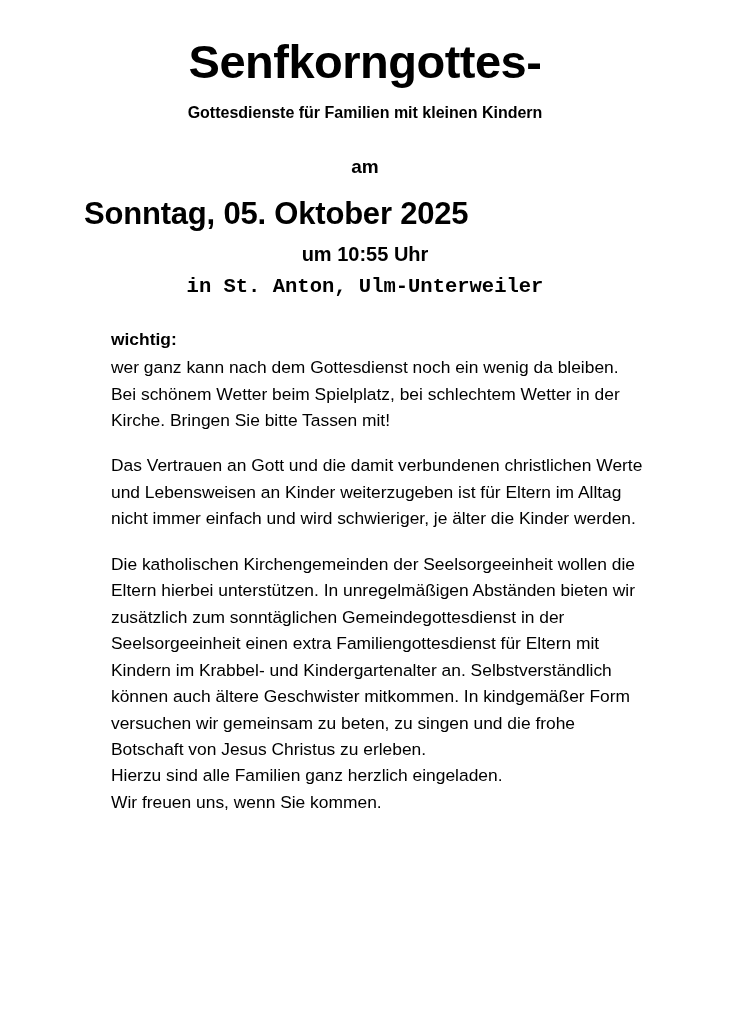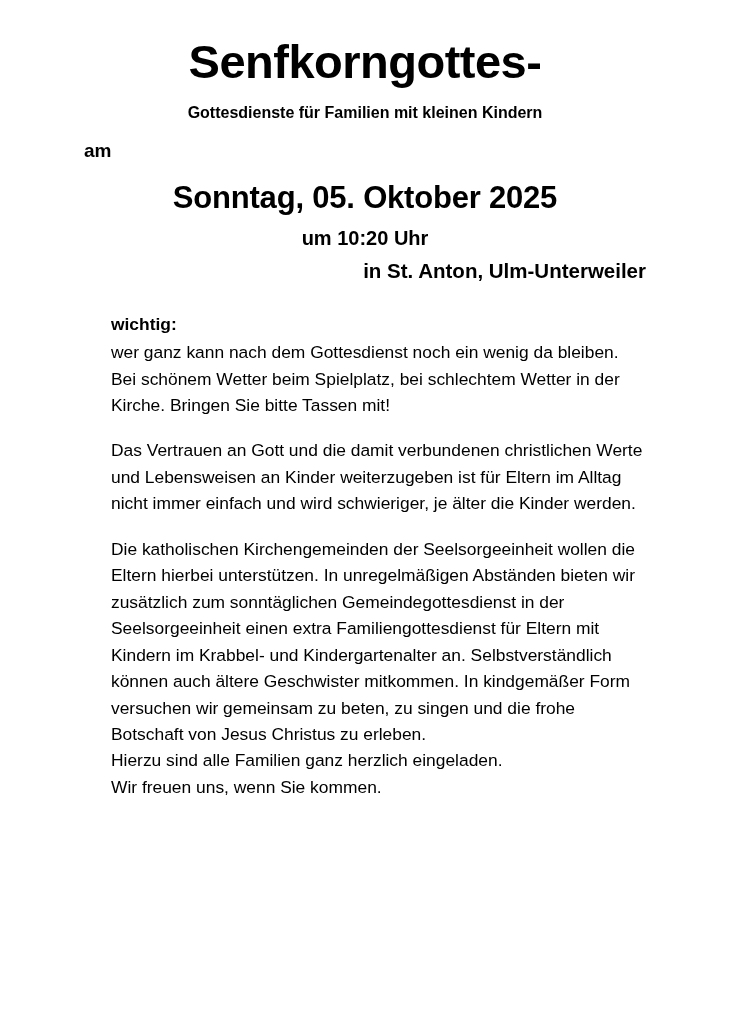--- a/index.html
+++ b/index.html
@@ -33,43 +33,43 @@
     display: block;
   }
   .subtitle {
     text-align: center;
     font-size: 16px;
     font-weight: bold;
     margin: 14px 0 0 0;
     line-height: 1.2;
   }
   .am {
-    text-align: left;
+    text-align: center;
     font-size: 19px;
     font-weight: bold;
-    margin: 17px 0 0 0;
+    margin: 33px 0 0 0;
   }
   .date {
-    text-align: center;
     font-size: 31px;
     font-weight: bold;
     margin: 18px 0 0 0;
     letter-spacing: -0.2px;
   }
   .time {
     text-align: center;
     font-size: 20px;
     font-weight: bold;
     margin: 11px 0 0 0;
   }
   .place {
-    text-align: right;
+    text-align: center;
     font-size: 20.5px;
     font-weight: bold;
     margin: 9px 0 0 0;
+    font-family: Liberation Mono, monospace;
   }
   .body-block {
     margin-top: 28px;
     font-size: 17.4px;
     line-height: 1.52;
     text-align: left;
     margin-left: 27px;
   }
   .important-label {
     font-weight: bold;
@@ -94,21 +94,21 @@
   <h1 class="title">
     <span>Senfkorngottes-</span>
   </h1>
 
   <div class="subtitle">Gottesdienste für Familien mit kleinen Kindern</div>
 
   <div class="am">am</div>
 
   <div class="date">Sonntag, 05. Oktober 2025</div>
 
-  <div class="time">um 10:20 Uhr</div>
+  <div class="time">um 10:55 Uhr</div>
 
   <div class="place">in St. Anton, Ulm-Unterweiler</div>
 
   <div class="body-block">
 
     <div class="important-label">wichtig:</div>
 
     <p class="para">wer ganz kann nach dem Gottesdienst noch ein wenig da bleiben. Bei schönem Wetter beim Spielplatz, bei schlechtem Wetter in der Kirche. Bringen Sie bitte Tassen mit!</p>
 
     <p class="para">Das Vertrauen an Gott und die damit verbundenen christlichen Werte und Lebensweisen an Kinder weiterzugeben ist für Eltern im Alltag nicht immer einfach und wird schwieriger, je älter die Kinder werden.</p>

